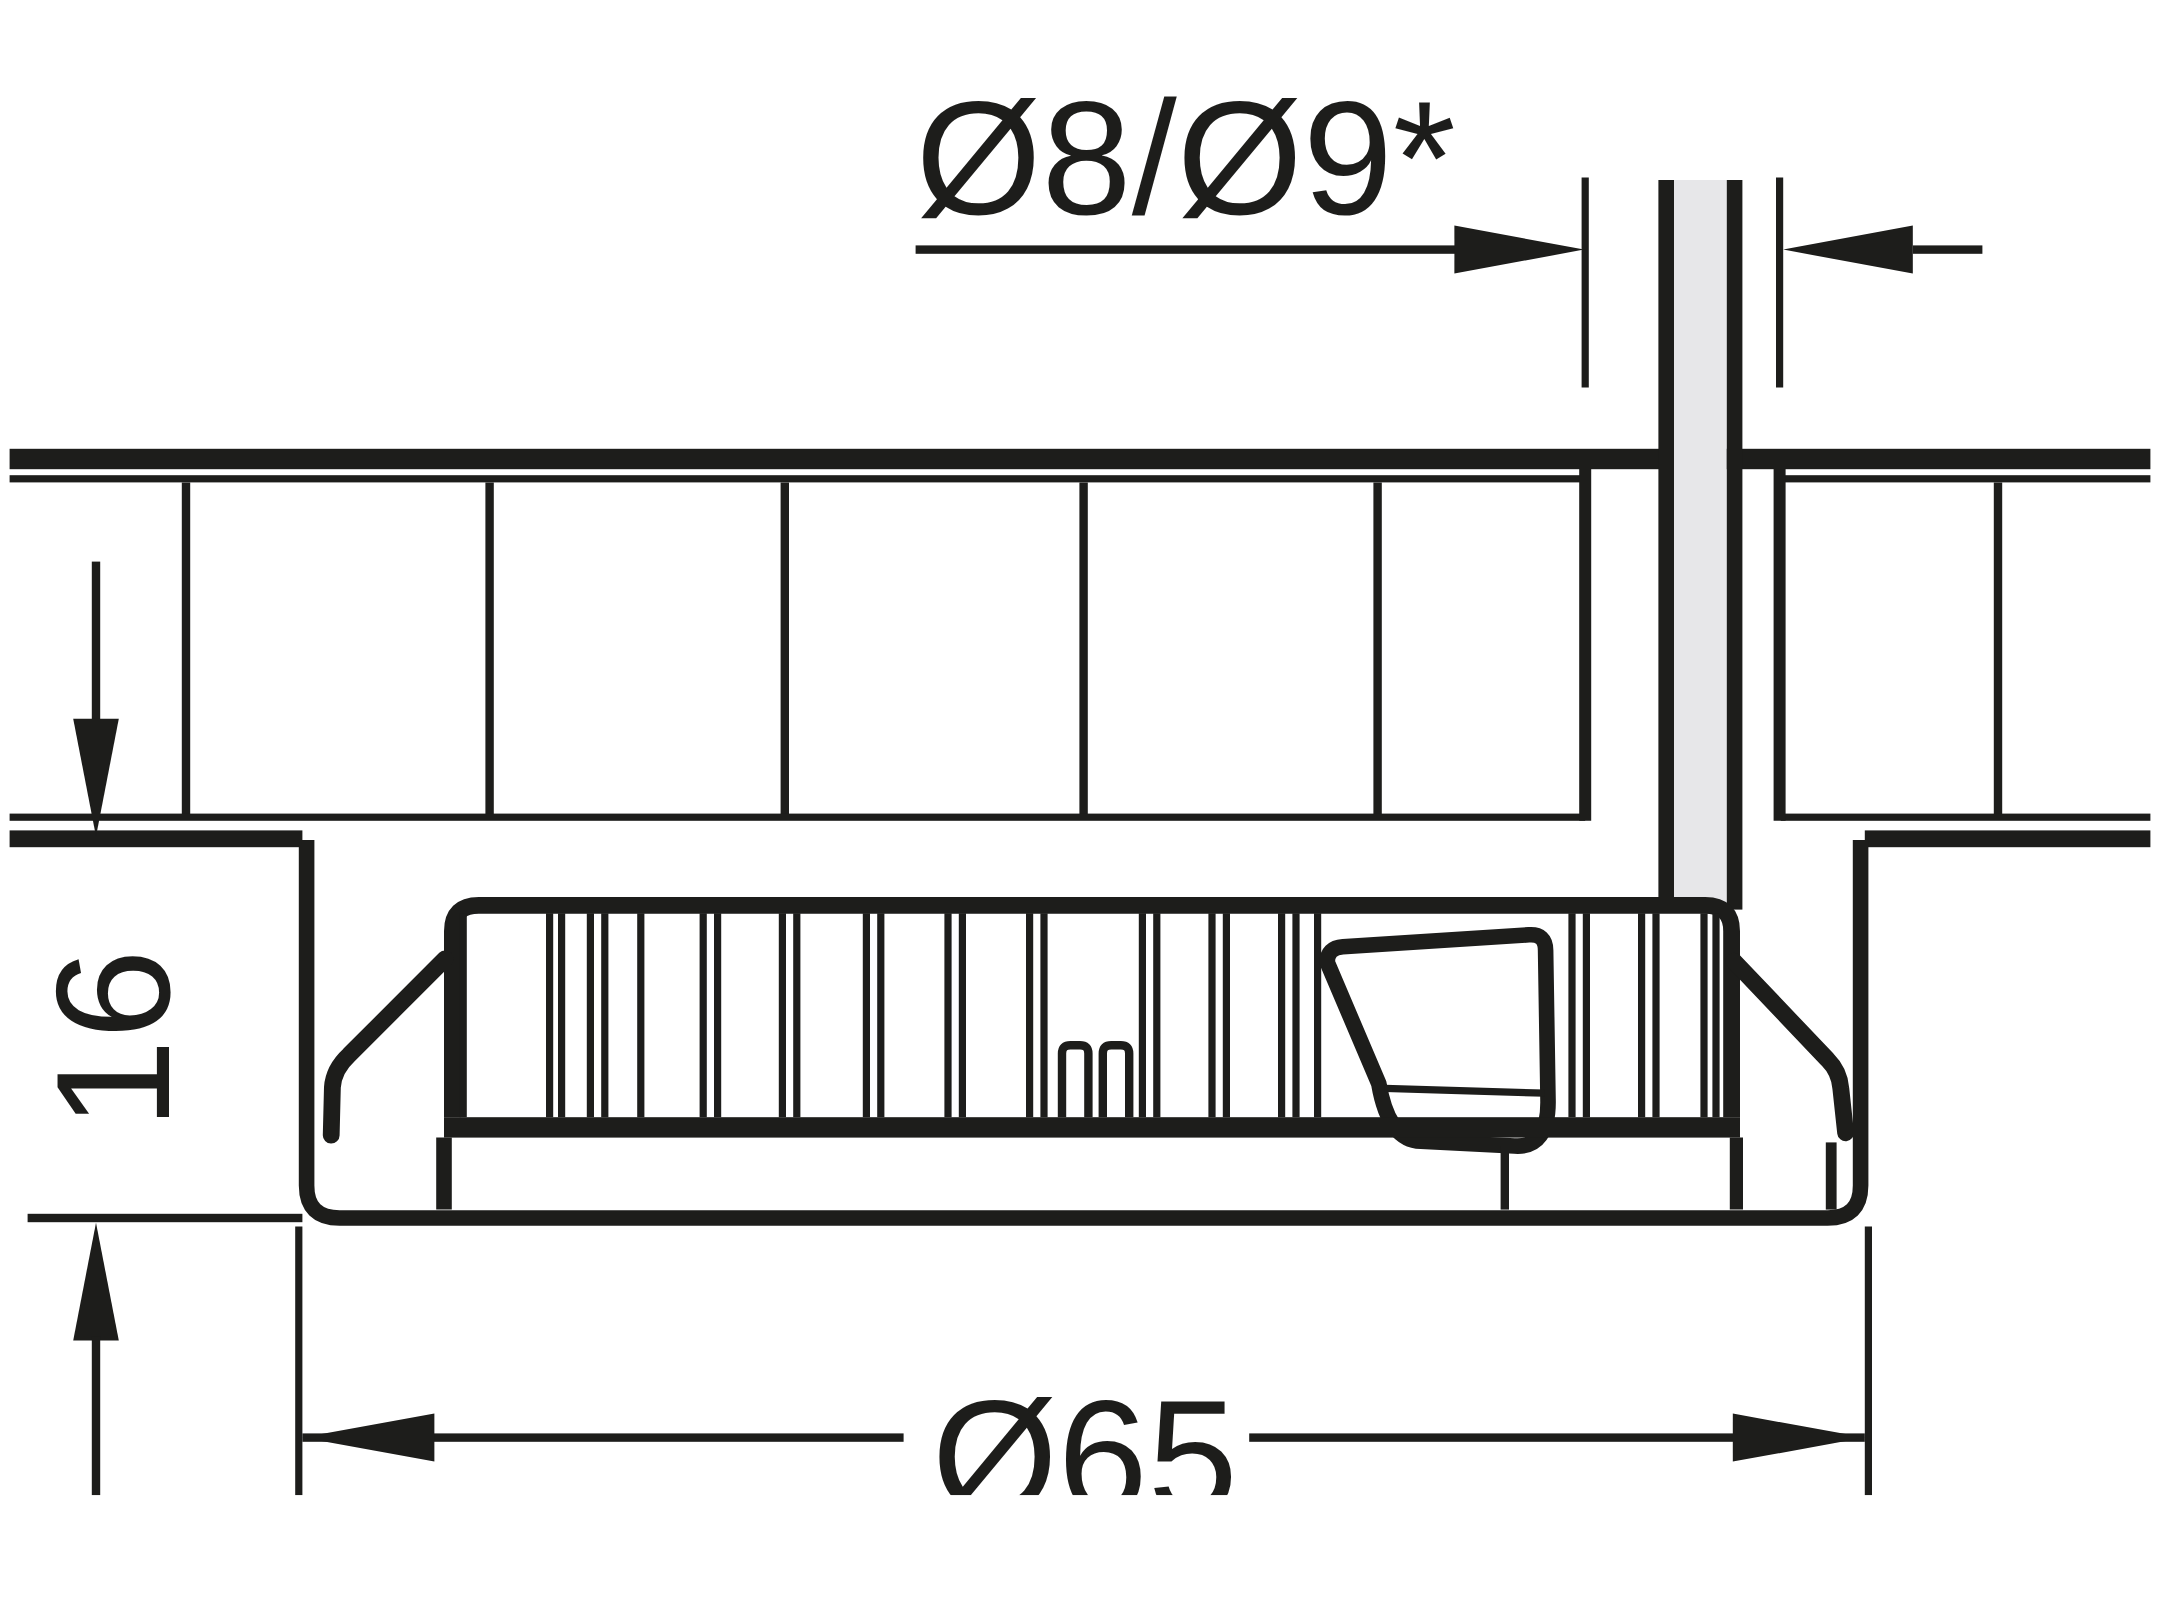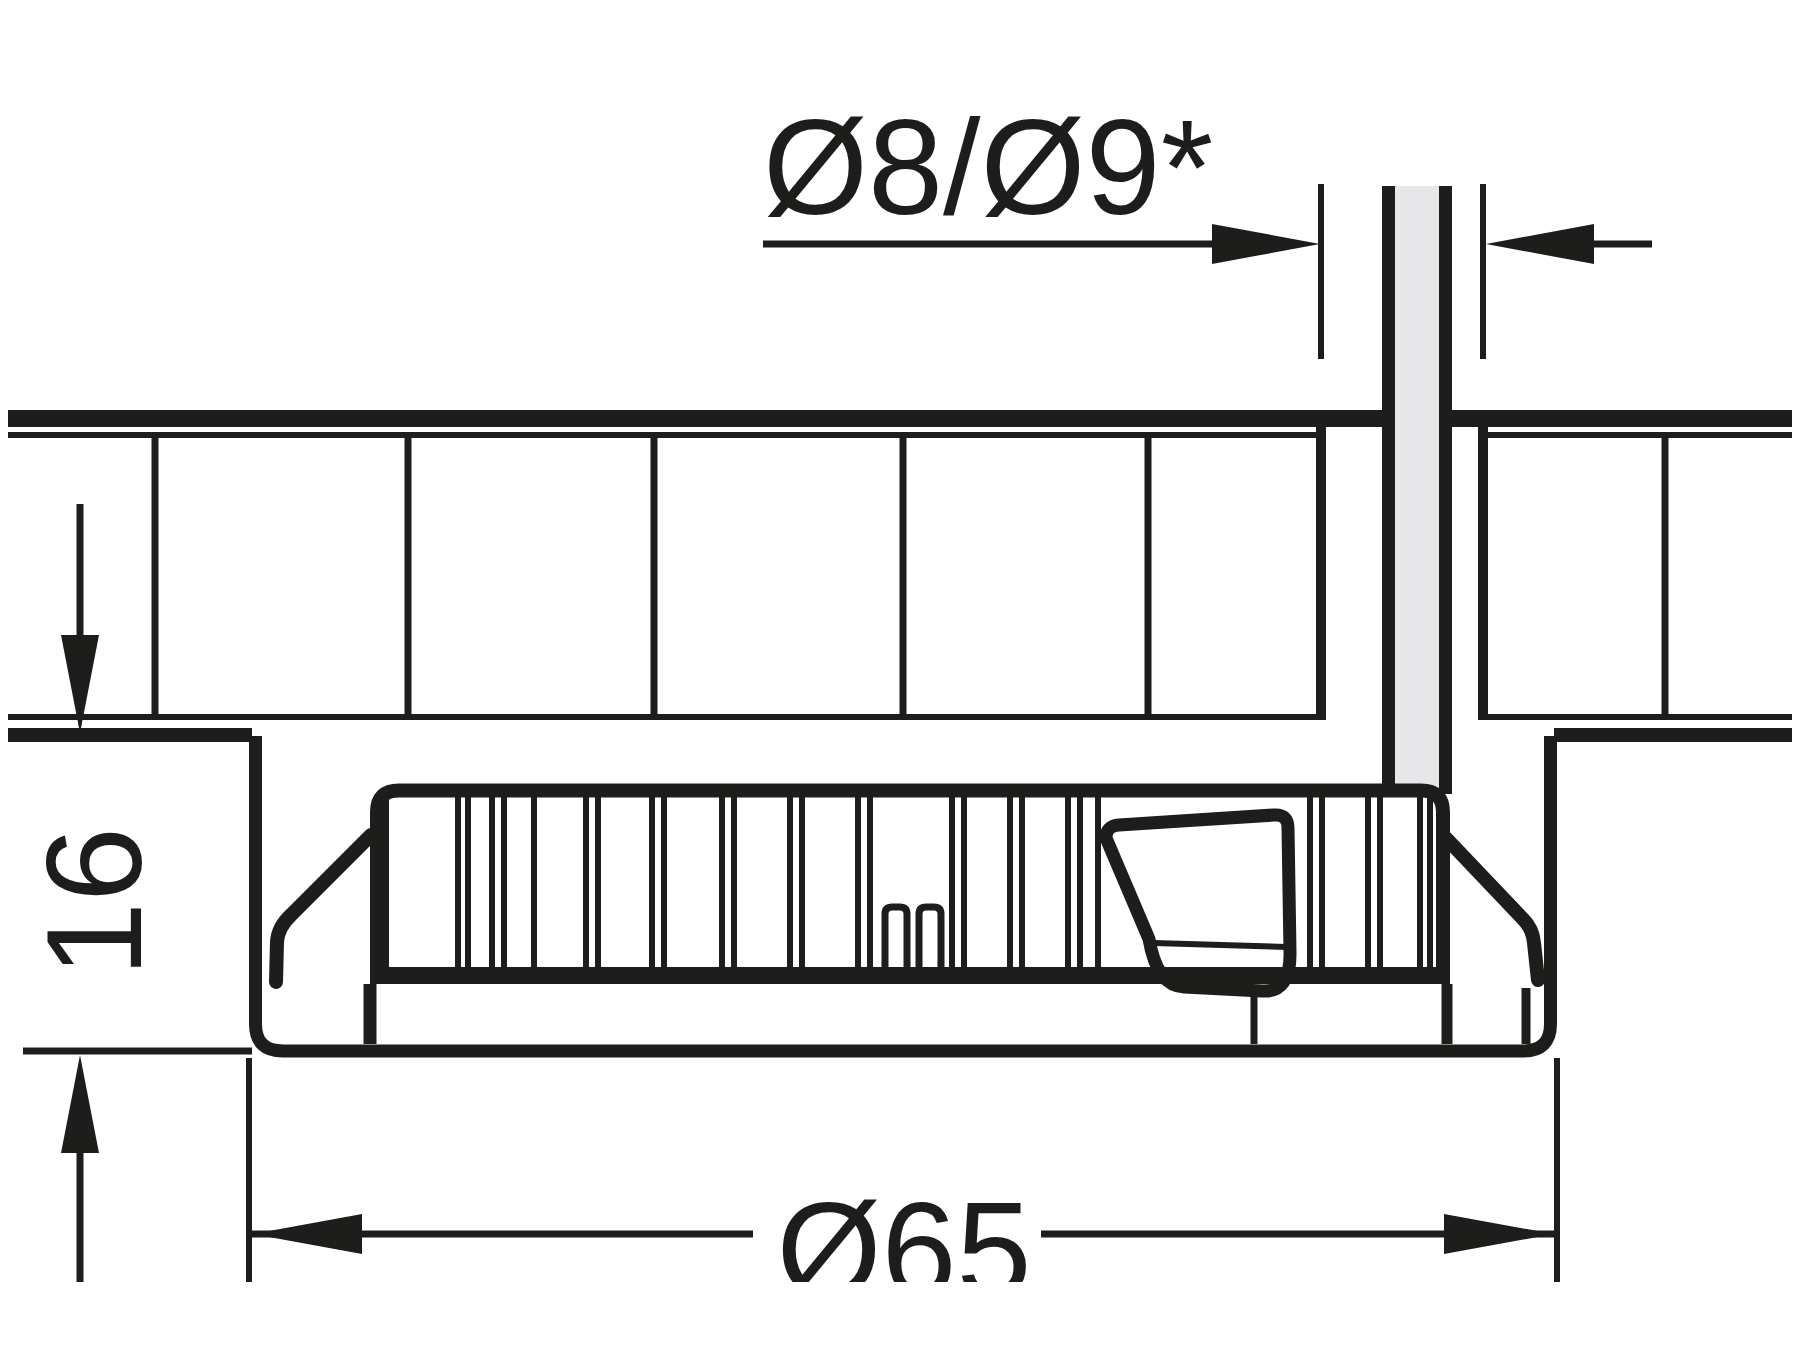--- a/index.html
+++ b/index.html
@@ -1,21 +1,21 @@
 <!DOCTYPE html>
 <html style="--ink: #1d1d1b; --cable_fill: #e7e7e9; --background: #ffffff;"><head>
 <meta charset="utf-8">
 <style>
   :root{
     --ink:#1d1d1b;
     --cable_fill:#e7e7e9;
     --background:#ffffff;
   }
   html,body{margin:0;padding:0;background:var(--background);}
-  .stage{width:1800px;height:1246px;position:relative;background:var(--background);overflow:hidden;margin-top:36px;}
+  .stage{width:1800px;height:1246px;position:relative;background:var(--background);overflow:hidden;}
   svg{display:block;}
   .ink-s{stroke:var(--ink);fill:none;}
   .ink-f{fill:var(--ink);stroke:none;}
   .white-f{fill:var(--background);}
   .cable-f{fill:var(--cable_fill);stroke:none;}
   text{
     font-family:"Liberation Sans","DejaVu Sans",sans-serif;
     fill:var(--ink);
     font-size:135px;
     font-weight:400;

